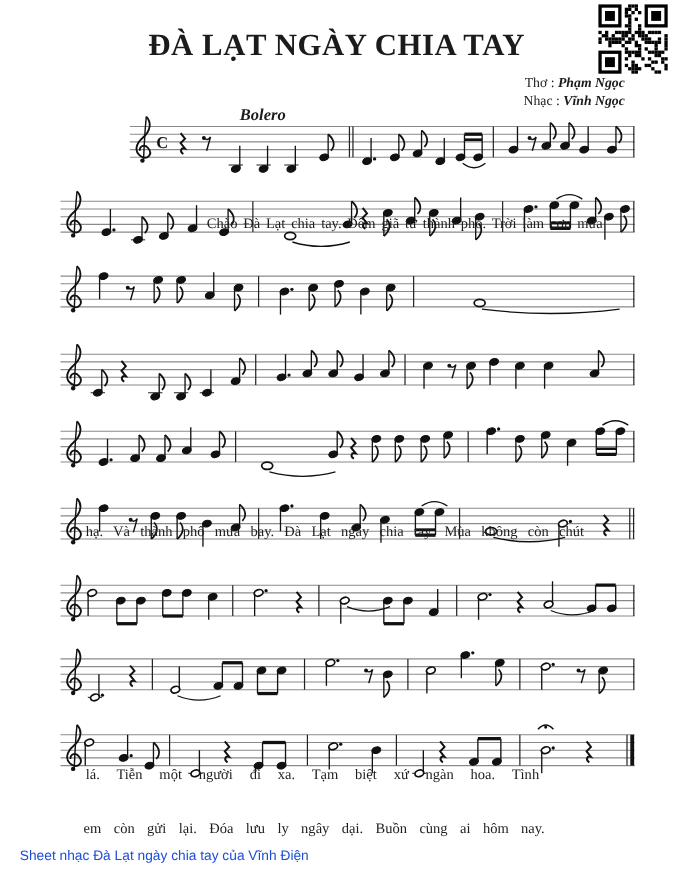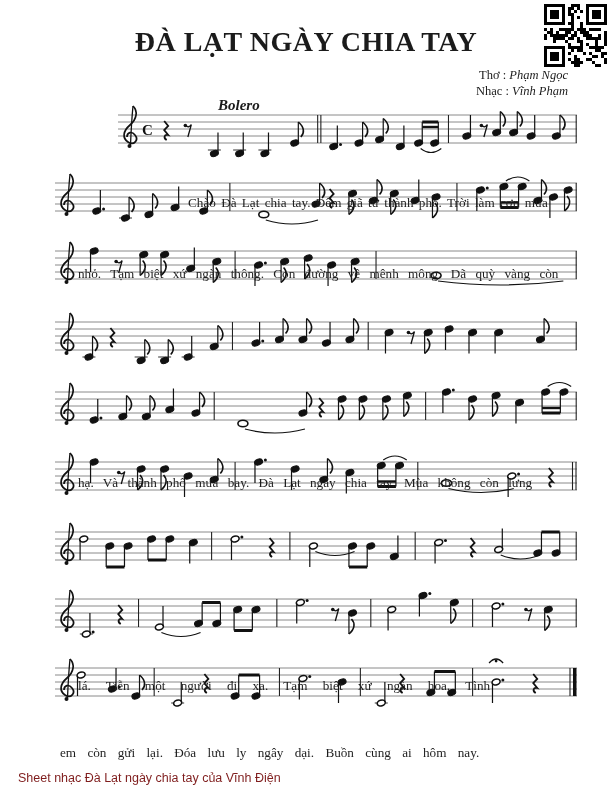--- a/index.html
+++ b/index.html
@@ -1,28 +1,28 @@
 <!DOCTYPE html>
 <html><head>
 <meta charset="utf-8">
 <style>
   html,body{margin:0;padding:0;background:#fff;}
   .page{position:relative;width:612px;height:792px;background:#fff;overflow:hidden;
         font-family:"Liberation Serif",serif;color:#1b1b1b;}
   .title{position:absolute;left:0;top:26px;width:612px;text-align:center;
          font-size:28px;font-weight:bold;letter-spacing:.5px;margin:0;}
   .credits{position:absolute;right:44px;top:67px;text-align:right;font-size:12.5px;line-height:16px;}
-  .credits .author{font-weight:normal;font-style:italic;}
+  .credits .author{font-weight:bold;font-style:italic;}
   .tempo{position:absolute;left:218px;top:97px;font-size:15px;font-weight:bold;font-style:italic;}
   .qr{position:absolute;right:5px;top:4px;}
   .system{position:absolute;overflow:visible;}
   svg{overflow:visible;}
   .lyric{position:absolute;white-space:nowrap;font-size:13.2px;color:#1d1d1d;margin-top:36px;}
   .footer{position:absolute;left:18px;top:771px;font-family:"Liberation Sans",sans-serif;
-          font-size:12.5px;color:#7f1d1d;}
+          font-size:12.5px;color:#1d4ed8;}
 </style>
 </head>
 <body>
 
 <div class="page">
 
   <h1 class="title">ĐÀ LẠT NGÀY CHIA TAY</h1>
 
   <svg class="qr" id="qr" width="63" height="63">
       <rect x="0" y="0" width="63" height="63" fill="#fff"></rect>
@@ -159,21 +159,21 @@
       <rect x="6" y="48" width="9" height="9" fill="#000"></rect>
     </svg>
 
   <div class="credits">
     <div>
       <span>Thơ :</span>
       <span class="author">Phạm Ngọc</span>
     </div>
     <div>
       <span>Nhạc :</span>
-      <span class="author">Vĩnh Phạm</span>
+      <span class="author">Vĩnh Ngọc</span>
     </div>
   </div>
 
   <div class="tempo">Bolero</div>
 
   <svg class="system" width="459" height="74" style="left:118px;top:91px">
       <line x1="0" y1="24" x2="459" y2="24" stroke="#8a8a8a" stroke-width="1"></line>
       <line x1="0" y1="31" x2="459" y2="31" stroke="#8a8a8a" stroke-width="1"></line>
       <line x1="0" y1="38" x2="459" y2="38" stroke="#8a8a8a" stroke-width="1"></line>
       <line x1="0" y1="45" x2="459" y2="45" stroke="#8a8a8a" stroke-width="1"></line>
@@ -681,19 +681,18 @@
       <line x1="379.44" y1="27.5" x2="400.32000000000005" y2="27.5" stroke="#111111" stroke-width="3"></line>
       <ellipse cx="441.09" cy="38" rx="4.1" ry="2.9" fill="#fff" stroke="#111111" stroke-width="1.6" transform="rotate(-18 441.09 38)"></ellipse>
       <line x1="437.48999999999995" y1="39" x2="437.48999999999995" y2="59" stroke="#111111" stroke-width="1.2"></line>
       <circle cx="447.89" cy="36" r="1.5" fill="#111111"></circle>
       <path d="M478.24,30 L482.24,35 L478.24,39 L482.24,44 C478.24,43 477.24,47 480.74,49" fill="none" stroke="#111111" stroke-width="1.8"></path>
       <path d="M434.09,19 Q441.09,11 448.09,19" fill="none" stroke="#111111" stroke-width="1.4"></path>
       <circle cx="441.09" cy="17" r="1.4" fill="#111111"></circle>
     </svg>
 
   <div class="lyric" style="left:188px;top:159px;word-spacing:2px">Chào Đà Lạt chia tay. Đêm giã từ thành phố. Trời làm cơn mưa</div>
-  <div class="lyric" style="left:78px;top:230px;word-spacing:6px">nhỏ. Tạm biệt xứ ngàn thông. Con đường về mênh mông. Dã quỳ vàng còn</div>
-  <div class="lyric" style="left:78px;top:439px;word-spacing:6px">hạ. Và thành phố mưa bay. Đà Lạt ngày chia tay. Mùa không còn lưng</div>
-  <div class="lyric" style="left:78px;top:642px;word-spacing:12px">lá. Tiễn một người đi xa. Tạm biệt xứ ngàn hoa. Tình</div>
-  <div class="lyric" style="left:60px;top:709px;word-spacing:8px">em còn gửi lại. Đóa lưu ly ngây dại. Buồn cùng ai hôm nay.</div>
+  <div class="lyric" style="left:78px;top:439px;word-spacing:6px">hạ. Và thành phố mưa bay. Đà Lạt ngày chia tay. Mùa không còn chút</div>
+  <div class="lyric" style="left:78px;top:660px;word-spacing:12px">lá. Tiễn một người đi xa. Tạm biệt xứ ngàn hoa. Tình</div>
+  <div class="lyric" style="left:76px;top:709px;word-spacing:8px">em còn gửi lại. Đóa lưu ly ngây dại. Buồn cùng ai hôm nay.</div>
 
   <div class="footer">Sheet nhạc Đà Lạt ngày chia tay của Vĩnh Điện</div>
 </div>
 
 </body></html>

